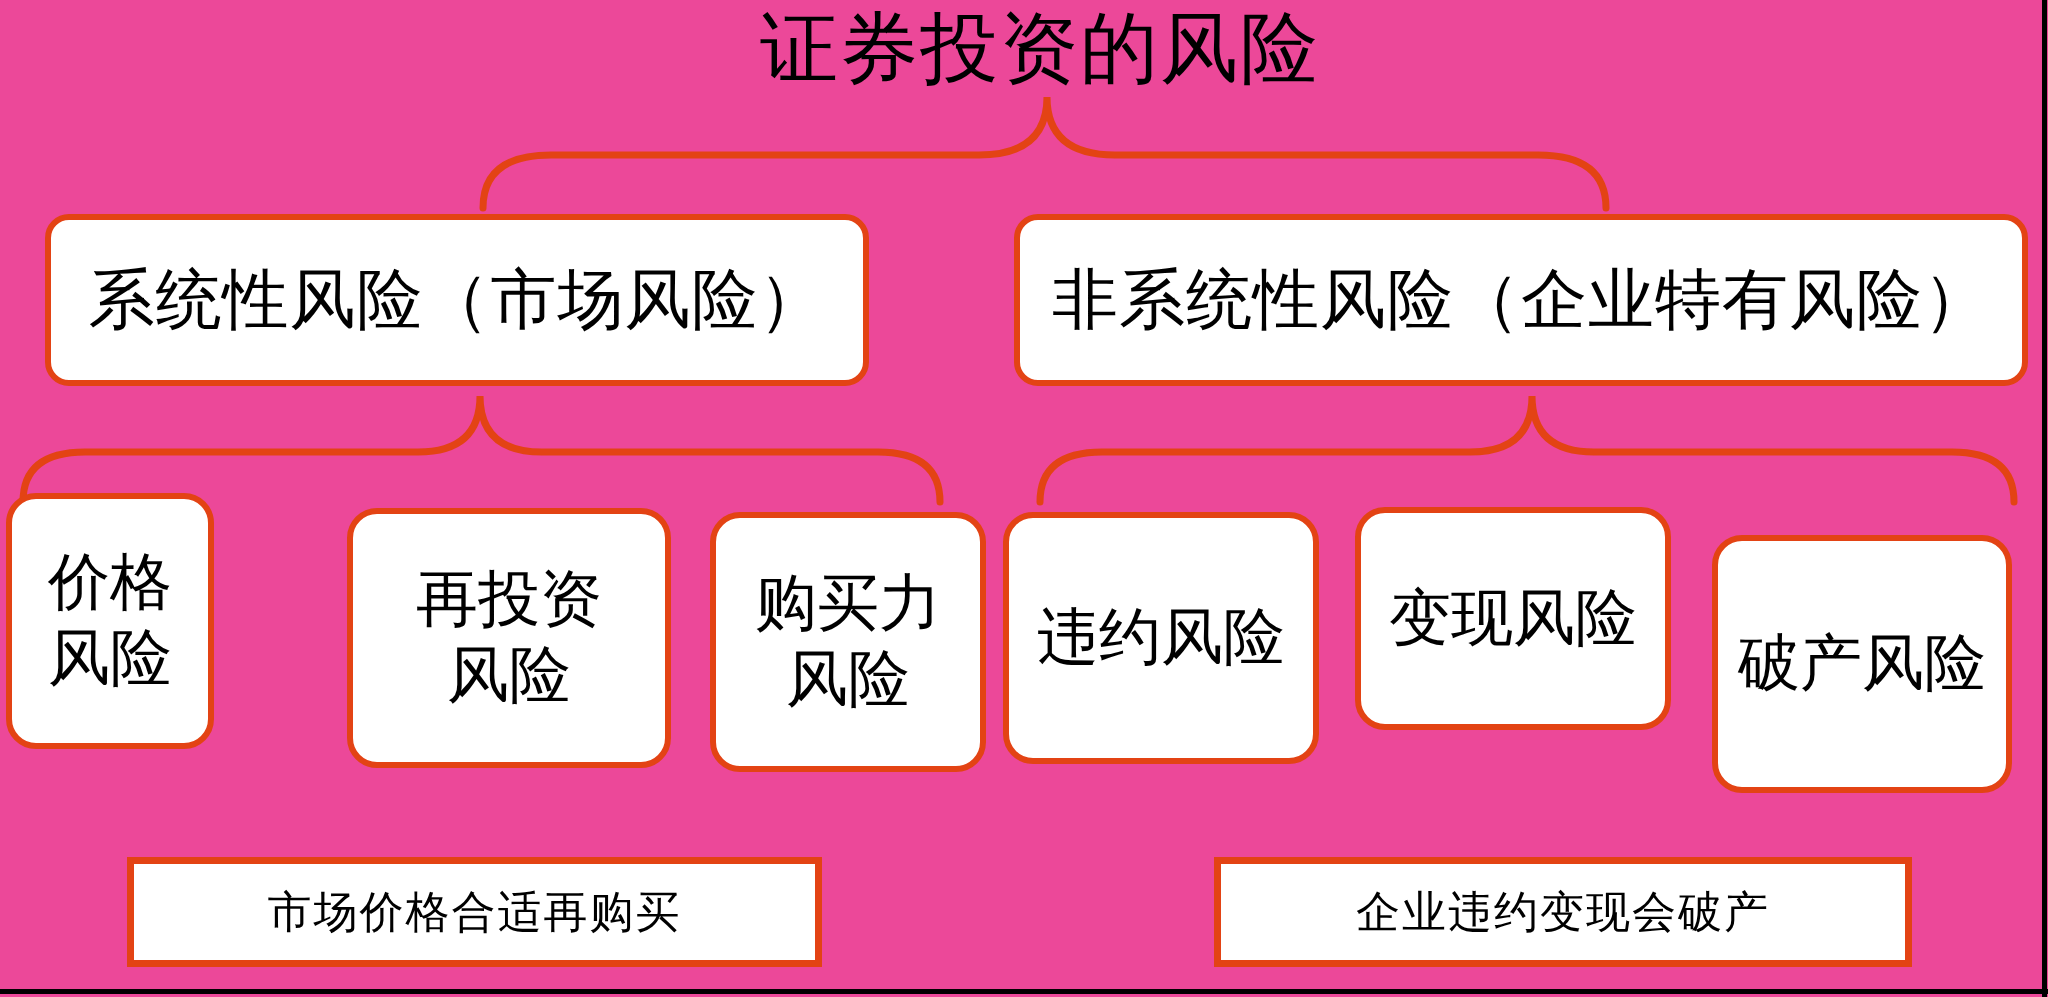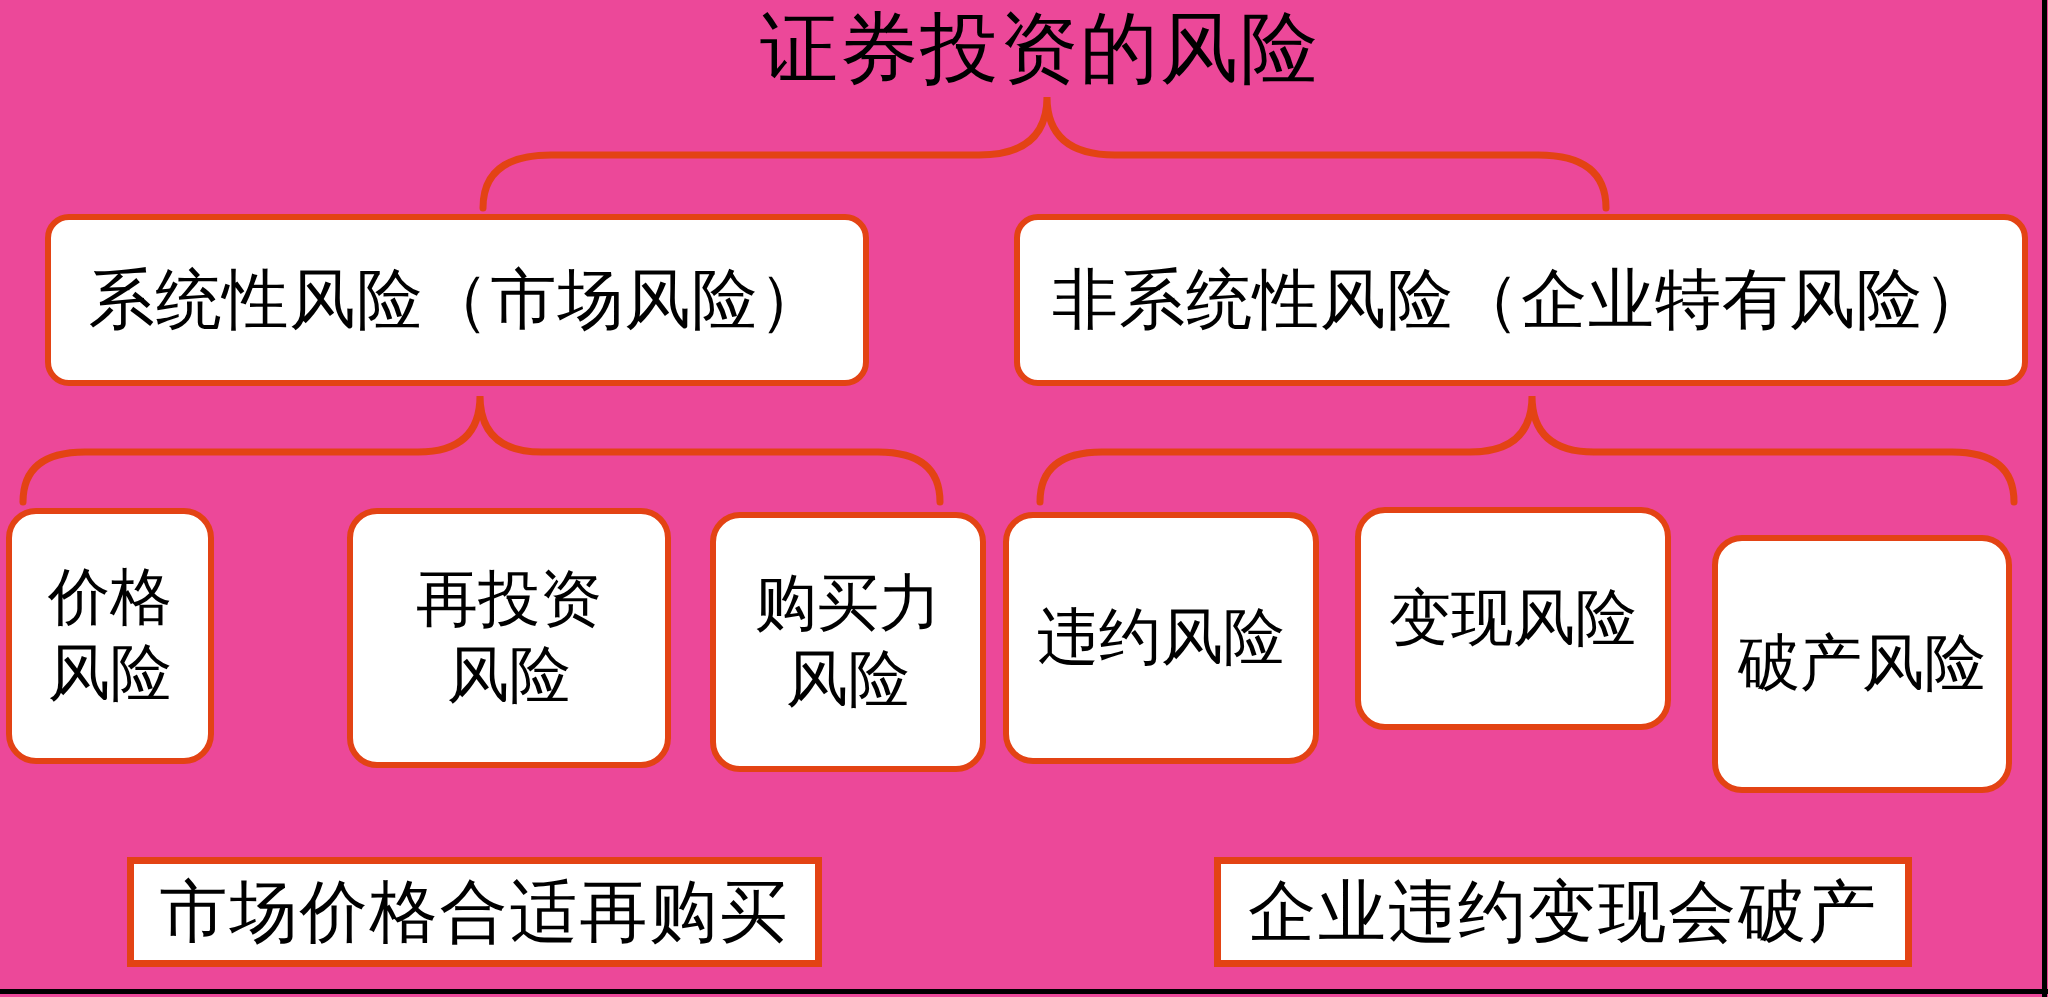--- a/index.html
+++ b/index.html
@@ -60,21 +60,21 @@
   .lvl2 { font-size: 62px; border-radius: 30px; }
   .note {
     position: absolute;
     border: 7px solid #e34314;
     border-radius: 0;
     background: #ffffff;
     display: flex;
     align-items: center;
     justify-content: center;
     text-align: center;
-    font-size: 68px;
+    font-size: 44px;
     letter-spacing: 2px;
     box-sizing: border-box;
   }
   .frame-line {
     position: absolute;
     background: #000000;
   }
   .frame-bottom {
     left: 0;
     top: 989px;
@@ -105,21 +105,21 @@
   </svg>
 
   <div class="box lvl1" style="left:45px; top:214px; width:824px; height:172px;">
     <span class="label">系统性风险（市场风险）</span>
   </div>
 
   <div class="box lvl1" style="left:1014px; top:214px; width:1014px; height:172px;">
     <span class="label">非系统性风险（企业特有风险）</span>
   </div>
 
-  <div class="box lvl2" style="left:6px; top:508px; width:208px; height:256px;">
+  <div class="box lvl2" style="left:6px; top:493px; width:208px; height:256px;">
     <span class="label">价格
 风险</span>
   </div>
 
   <div class="box lvl2" style="left:347px; top:508px; width:324px; height:260px;">
     <span class="label">再投资
 风险</span>
   </div>
 
   <div class="box lvl2" style="left:710px; top:512px; width:276px; height:260px;">

